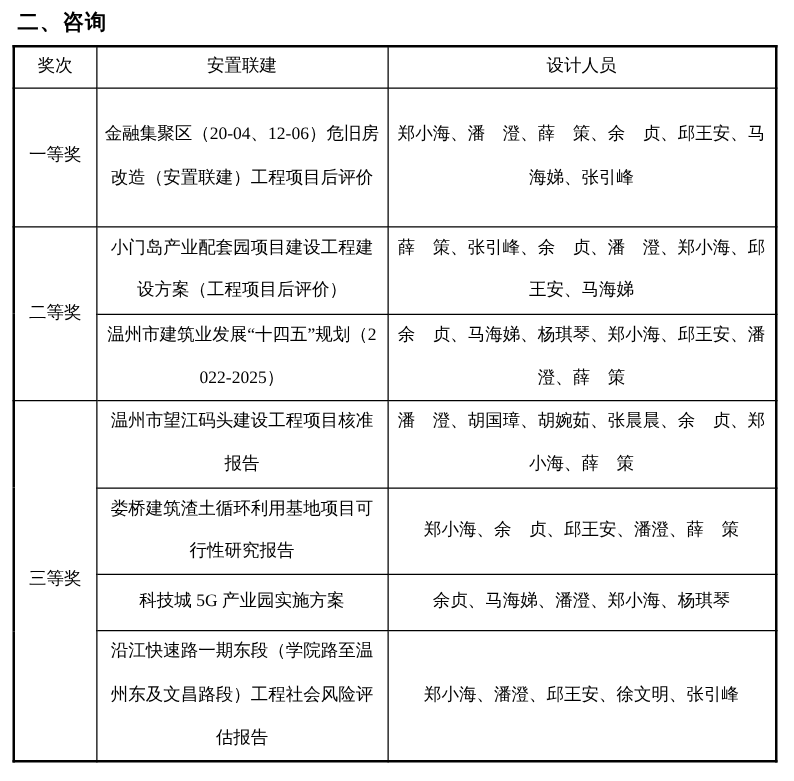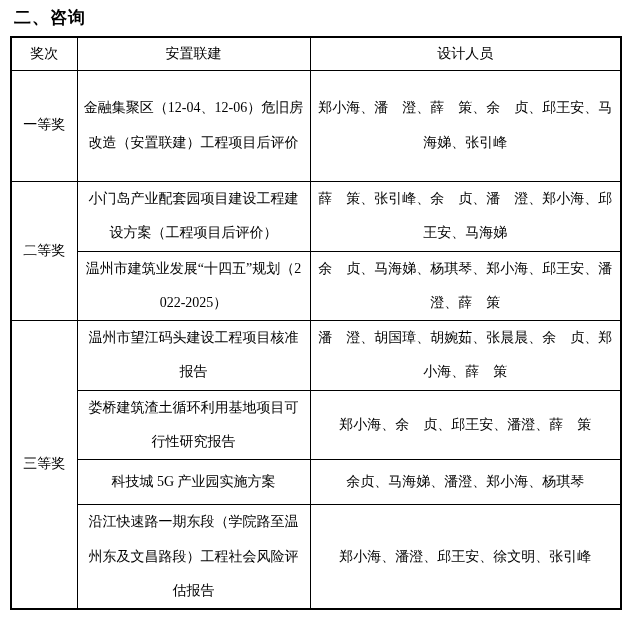--- a/index.html
+++ b/index.html
@@ -54,21 +54,21 @@
   <thead>
     <tr>
       <th>奖次</th>
       <th>安置联建</th>
       <th>设计人员</th>
     </tr>
   </thead>
   <tbody>
     <tr class="h-111">
       <td>一等奖</td>
-      <td>金融集聚区（12-04、12-06）危旧房改造（安置联建）工程项目后评价</td>
+      <td>金融集聚区（20-04、12-06）危旧房改造（安置联建）工程项目后评价</td>
       <td>郑小海、潘　澄、薛　策、余　贞、邱王安、马海娣、张引峰</td>
     </tr>
     <tr class="h-70">
       <td rowspan="2">二等奖</td>
       <td>小门岛产业配套园项目建设工程建设方案（工程项目后评价）</td>
       <td>薛　策、张引峰、余　贞、潘　澄、郑小海、邱王安、马海娣</td>
     </tr>
     <tr class="h-66">
       <td>温州市建筑业发展“十四五”规划（2022-2025）</td>
       <td>余　贞、马海娣、杨琪琴、郑小海、邱王安、潘　澄、薛　策</td>

